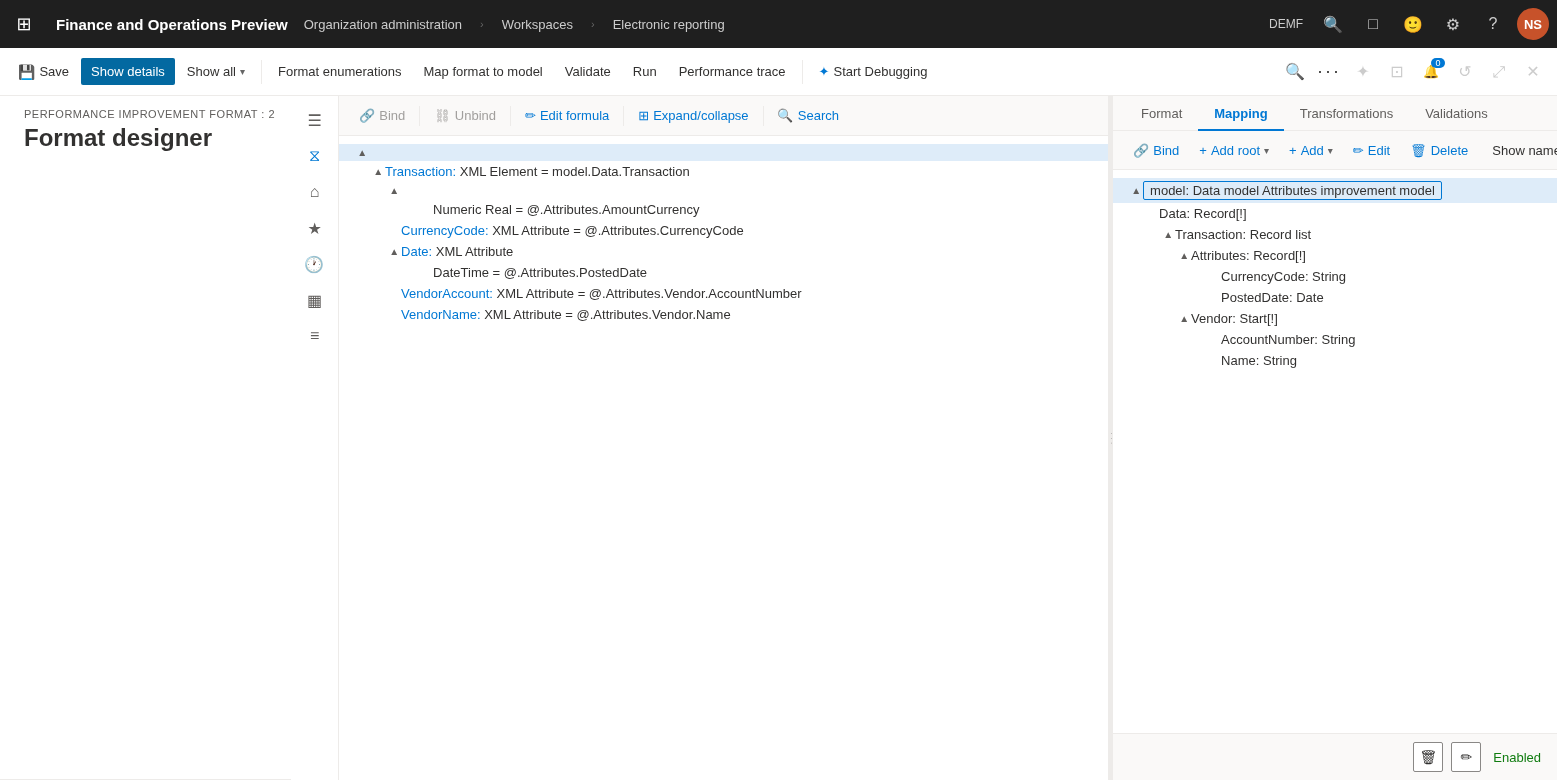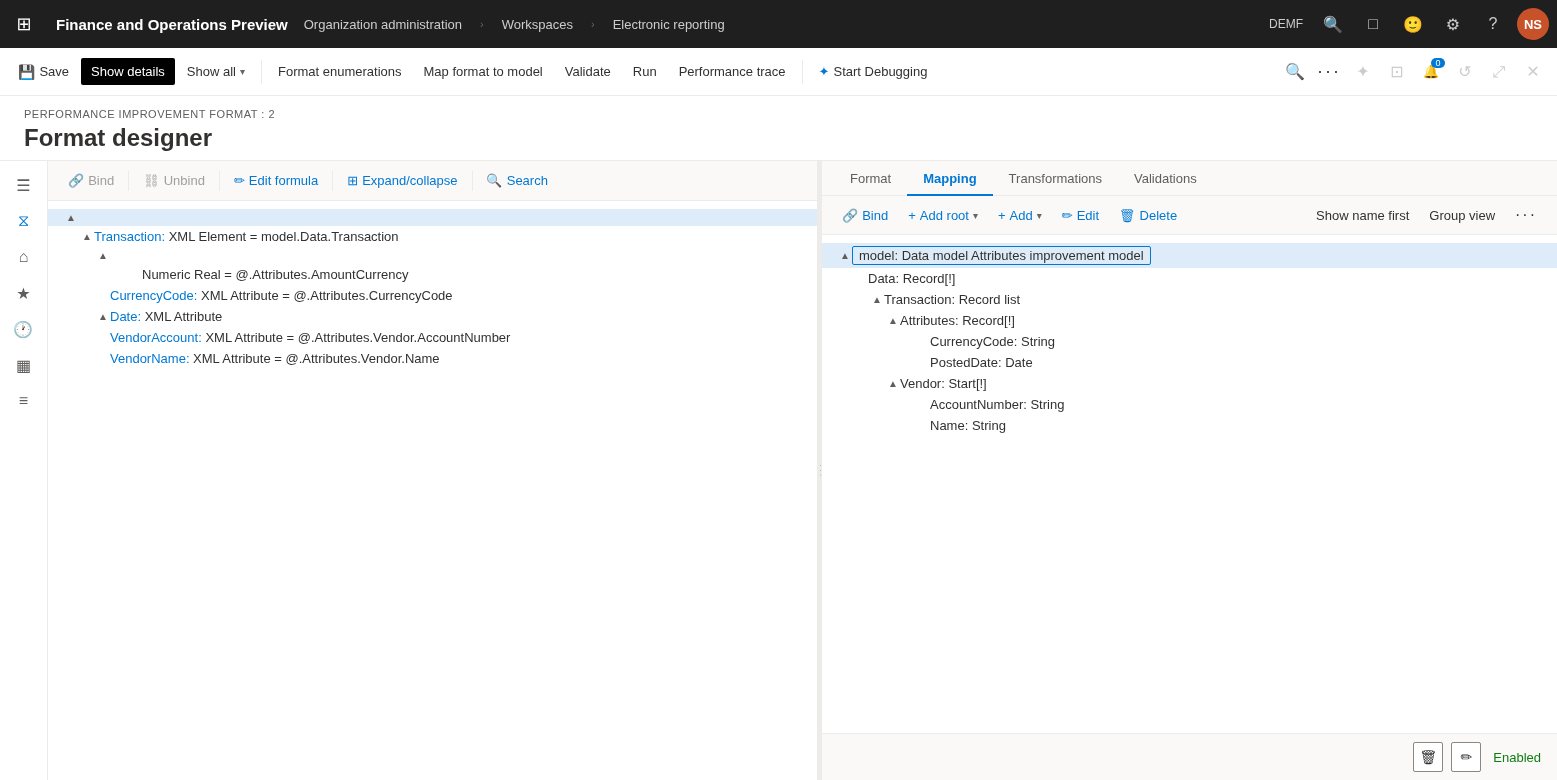--- a/index.html
+++ b/index.html
@@ -67,29 +67,29 @@
       background: #fff; border-bottom: 1px solid #edebe9;
       height: 48px; padding: 0 8px; gap: 2px;
     }
     .toolbar-btn {
       display: flex; align-items: center; gap: 4px;
       padding: 6px 10px; border-radius: 2px; cursor: pointer;
       font-size: 13px; color: #323130; white-space: nowrap;
       border: none; background: transparent;
     }
     .toolbar-btn.primary {
-      background: #000000; color: #fff;
+      background: #0369a1; color: #fff;
     }
     .toolbar-btn .icon { font-size: 14px; }
     .toolbar-sep { width: 1px; height: 24px; background: #edebe9; margin: 0 4px; }
     .dropdown-arrow { font-size: 10px; color: #666; }
 
     
     .page-content {
-      display: flex; flex-direction: column;
+      display: flex; 
       height: calc(780px - 48px - 48px);
       background: #ec4899;
       justify-content: center;
     }
     .page-header {
       padding: 12px 16px 8px 24px;
       background: #fff; border-bottom: 1px solid #edebe9;
     }
     .breadcrumb-text {
       font-size: 11px; color: #605e5c; text-transform: uppercase; letter-spacing: 0.5px; margin-bottom: 4px;
@@ -374,20 +374,25 @@
             <span class="tree-toggle" style="width:14px"></span>
             <span class="tree-label"><span class="blue">CurrencyCode:</span> XML Attribute = @.Attributes.CurrencyCode</span>
           </div>
 
           <div class="tree-item">
             <span class="tree-indent" style="width:40px"></span>
             <span class="tree-toggle">▲</span>
             <span class="tree-label"><span class="blue">Date:</span> XML Attribute</span>
           </div>
 
+          <div class="tree-item">
+            <span class="tree-indent" style="width:72px"></span>
+            <span class="tree-toggle" style="width:14px"></span>
+            <span class="tree-label">DateTime = @.Attributes.PostedDate</span>
+          </div>
 
           <div class="tree-item">
             <span class="tree-indent" style="width:40px"></span>
             <span class="tree-toggle" style="width:14px"></span>
             <span class="tree-label"><span class="blue">VendorAccount:</span> XML Attribute = @.Attributes.Vendor.AccountNumber</span>
           </div>
 
           <div class="tree-item">
             <span class="tree-indent" style="width:40px"></span>
             <span class="tree-toggle" style="width:14px"></span>

